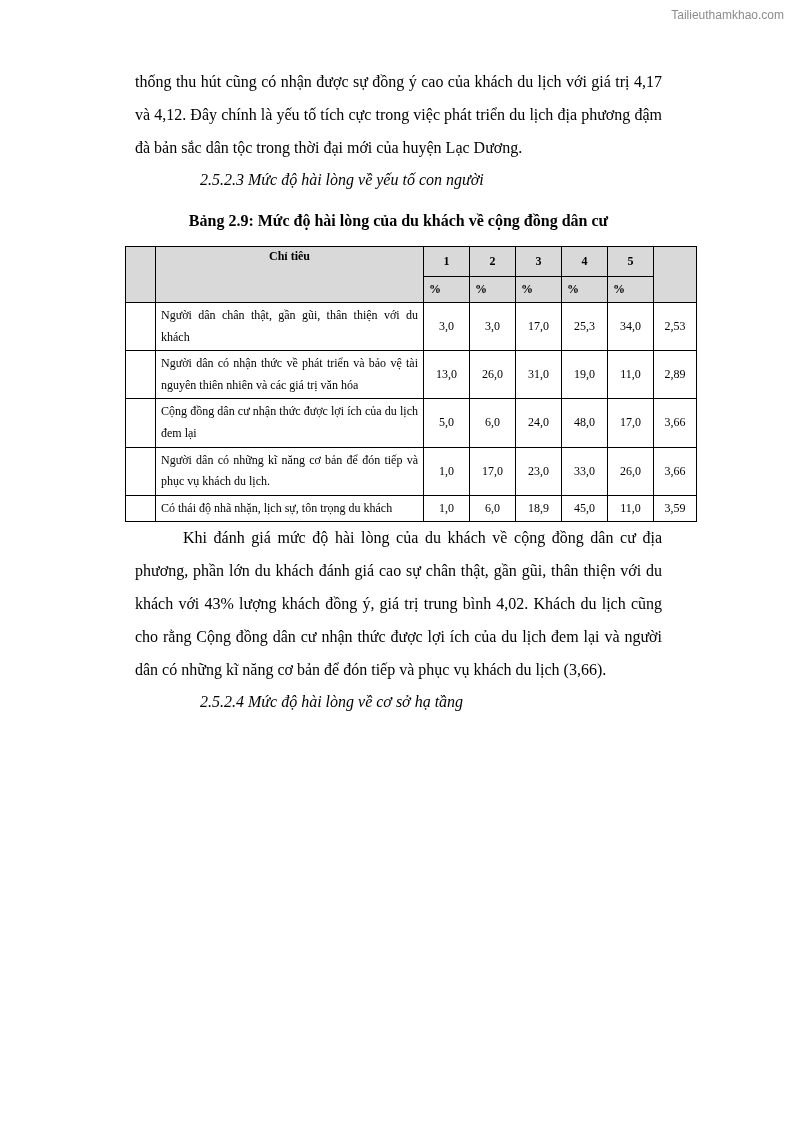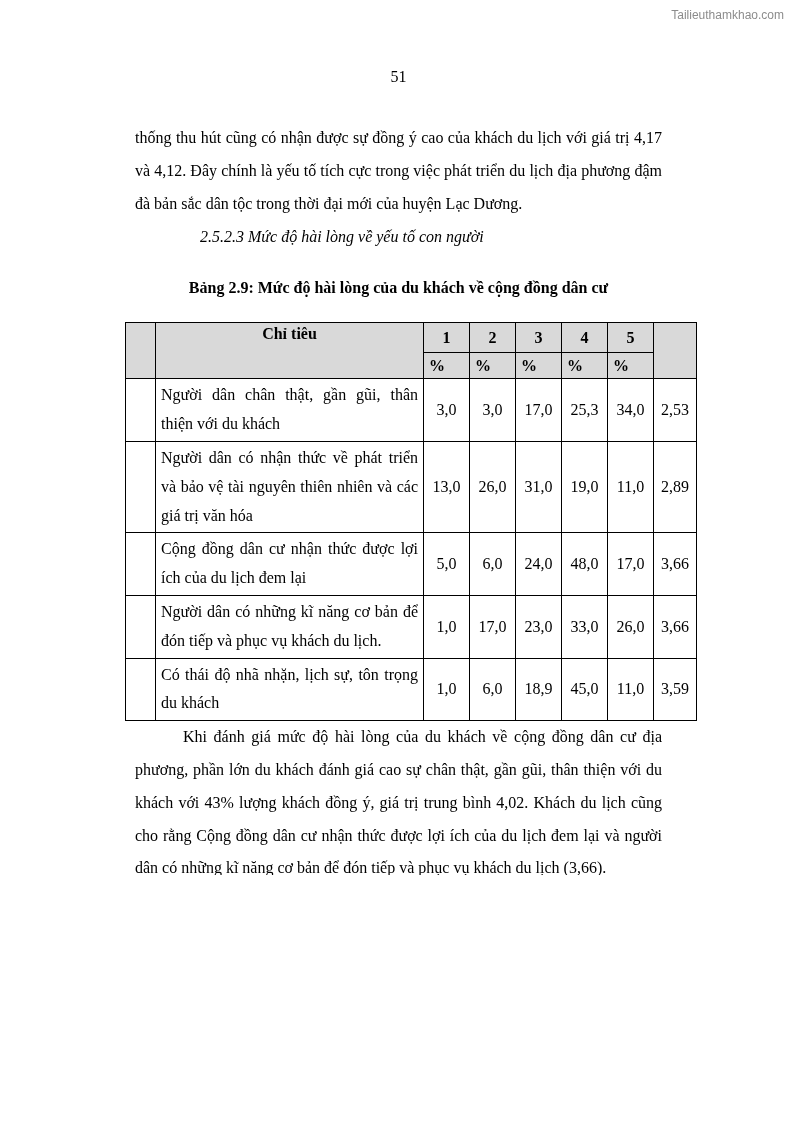--- a/index.html
+++ b/index.html
@@ -21,32 +21,32 @@
     font-size:12px;
     color:var(--watermark-color, #8c8c8c);
   }
   .page-number { text-align:center; margin:0 0 34px 0; line-height:1.4; }
   .para { margin:0; text-align:justify; line-height:2.05; }
   .para.indented { text-indent:48px; }
   .heading-italic {
     margin:0; font-style:italic; line-height:2.05;
     padding-left:65px;
   }
-  .table-title { margin:18px; font-weight:bold; text-align:center; line-height:2.05; }
+  .table-title { margin:8px; font-weight:bold; text-align:center; line-height:2.05; }
   table.survey {
     border-collapse:collapse;
     table-layout:fixed;
     width:567px;
     margin-left:-10px;
     margin-top:2px;
   }
   table.survey th, table.survey td {
     border:1px solid #000;
     padding:2px 5px;
-    font-size:16px;
+    font-size:12px;
     box-sizing:border-box;
   }
   table.survey thead th {
     background:var(--header-bg, #d9d9d9);
     font-weight:bold;
   }
   .c-num   { width:30px; }
   .c-label { width:268px; }
   .c-val   { width:46px; }
   .c-mean  { width:43px; }
@@ -62,21 +62,20 @@
     line-height:2.0;
   }
 </style>
 </head>
 <body>
 
 <div class="page">
 
   <div class="watermark">Tailieuthamkhao.com</div>
 
-  <p class="page-number">51</p>
 
   <p class="para">thống thu hút cũng có nhận được sự đồng ý cao của khách du lịch với giá trị 4,17 và 4,12. Đây chính là yếu tố tích cực trong việc phát triển du lịch địa phương đậm đà bản sắc dân tộc trong thời đại mới của huyện Lạc Dương.</p>
 
   <p class="heading-italic">2.5.2.3 Mức độ hài lòng về yếu tố con người</p>
 
   <p class="table-title">Bảng 2.9: Mức độ hài lòng của du khách về cộng đồng dân cư</p>
 
   <table class="survey">
     <thead>
       <tr>

